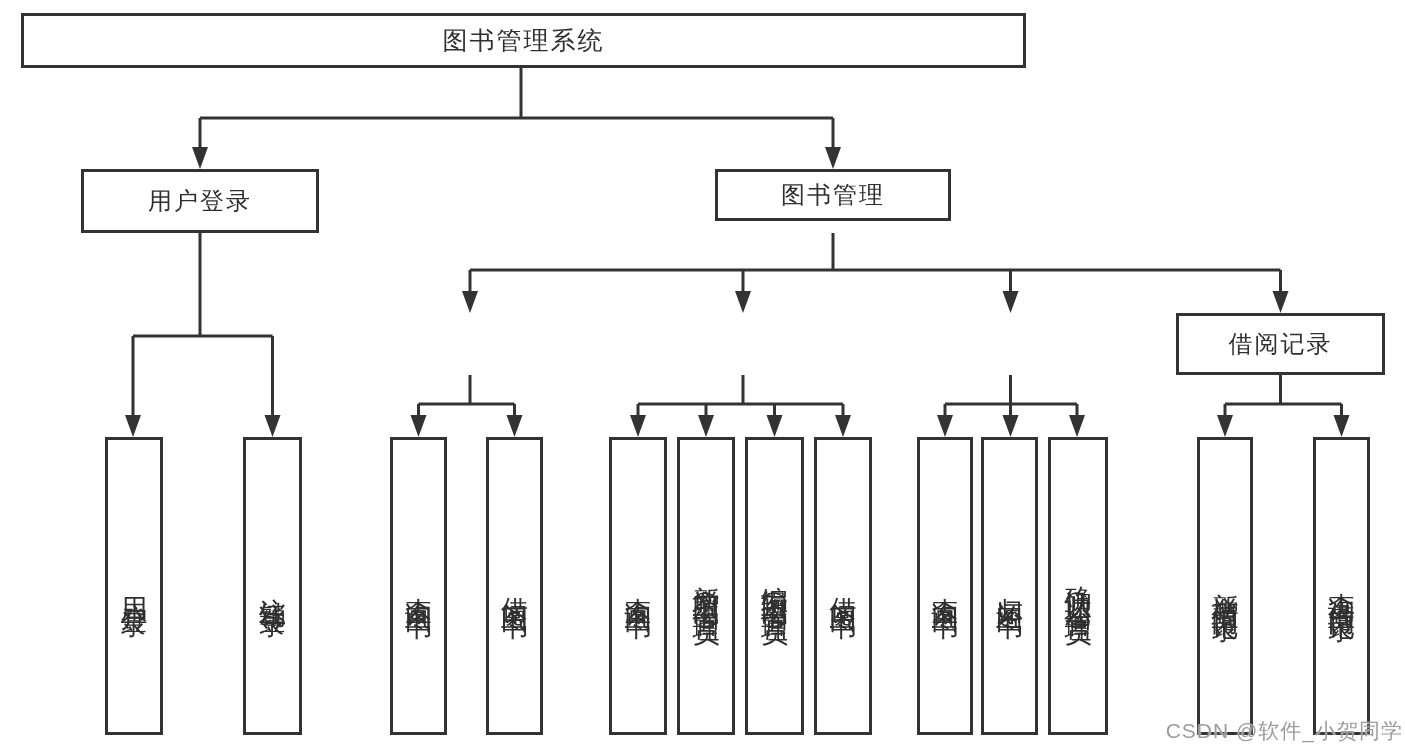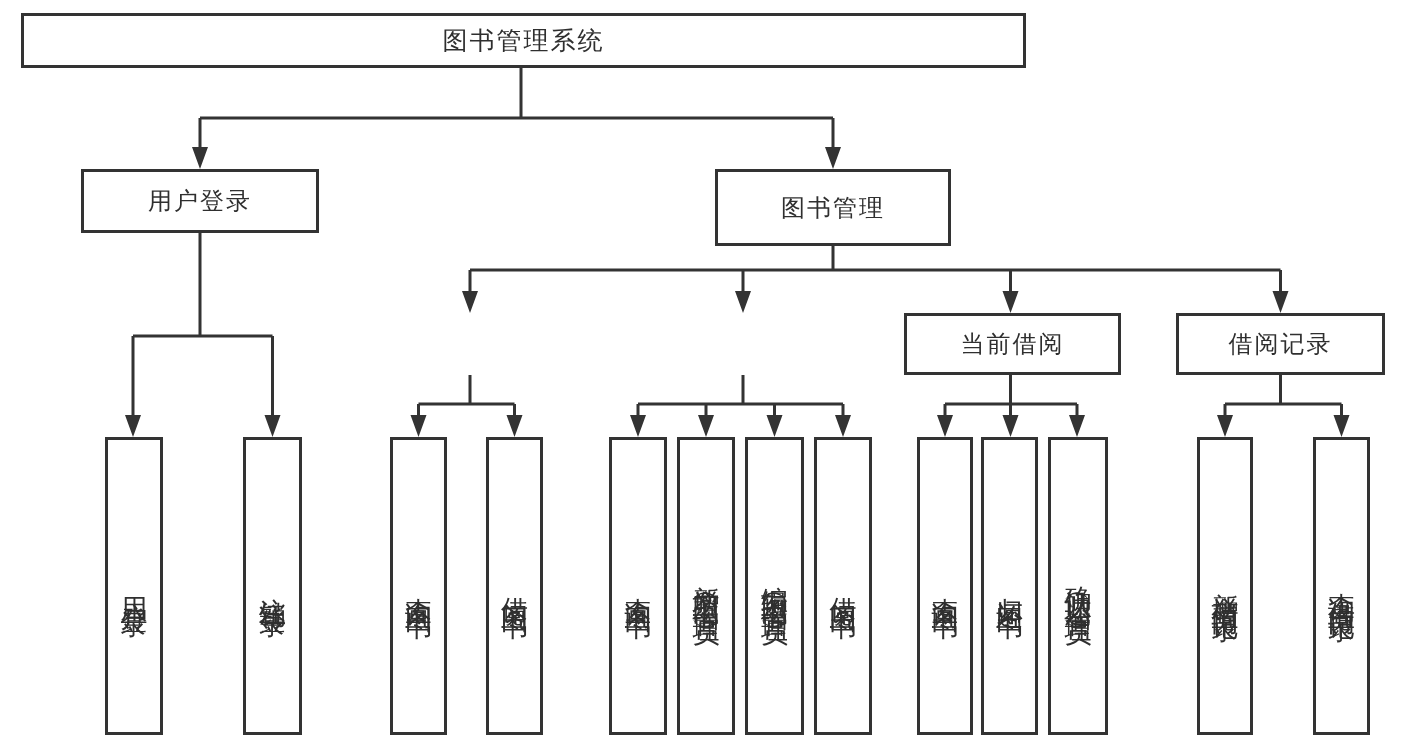--- a/index.html
+++ b/index.html
@@ -98,27 +98,24 @@
       M1333.5 415 L1349.5 415 L1341.5 437 Z"></path>
   </svg>
 
   <div class="node h-node root-node" style="left:21px; top:13px; width:1005px; height:55px;">
     <span>图书管理系统</span>
   </div>
 
   <div class="node h-node" style="left:81px; top:169px; width:238px; height:64px;">
     <span>用户登录</span>
   </div>
-  <div class="node h-node" style="left:715px; top:169px; width:236px; height:77px;">
+  <div class="node h-node" style="left:715px; top:169px; width:236px; height:52px;">
     <span>图书管理</span>
   </div>
 
-  <div class="node h-node" style="left:904px; top:313px; width:217px; height:62px;">
-    <span>当前借阅</span>
-  </div>
   <div class="node h-node" style="left:1176px; top:313px; width:209px; height:62px;text-align:center;">
     <span>借阅记录</span>
   </div>
 
   <div class="node leaf" style="left:105px; top:437px; width:58px; height:298px;">
     <span>用户登录</span>
   </div>
   <div class="node leaf" style="left:243px; top:437px; width:59px; height:298px;">
     <span>注销登录</span>
   </div>
@@ -153,14 +150,15 @@
     <span>确认归还（管理员）</span>
   </div>
 
   <div class="node leaf" style="left:1197px; top:437px; width:56px; height:298px;">
     <span>新增借阅记录</span>
   </div>
   <div class="node leaf" style="left:1313px; top:437px; width:57px; height:298px;">
     <span>查询借阅记录</span>
   </div>
 
+  <div class="watermark">CSDN @软件_小贺同学</div>
 
 </div>
 
 </body></html>

